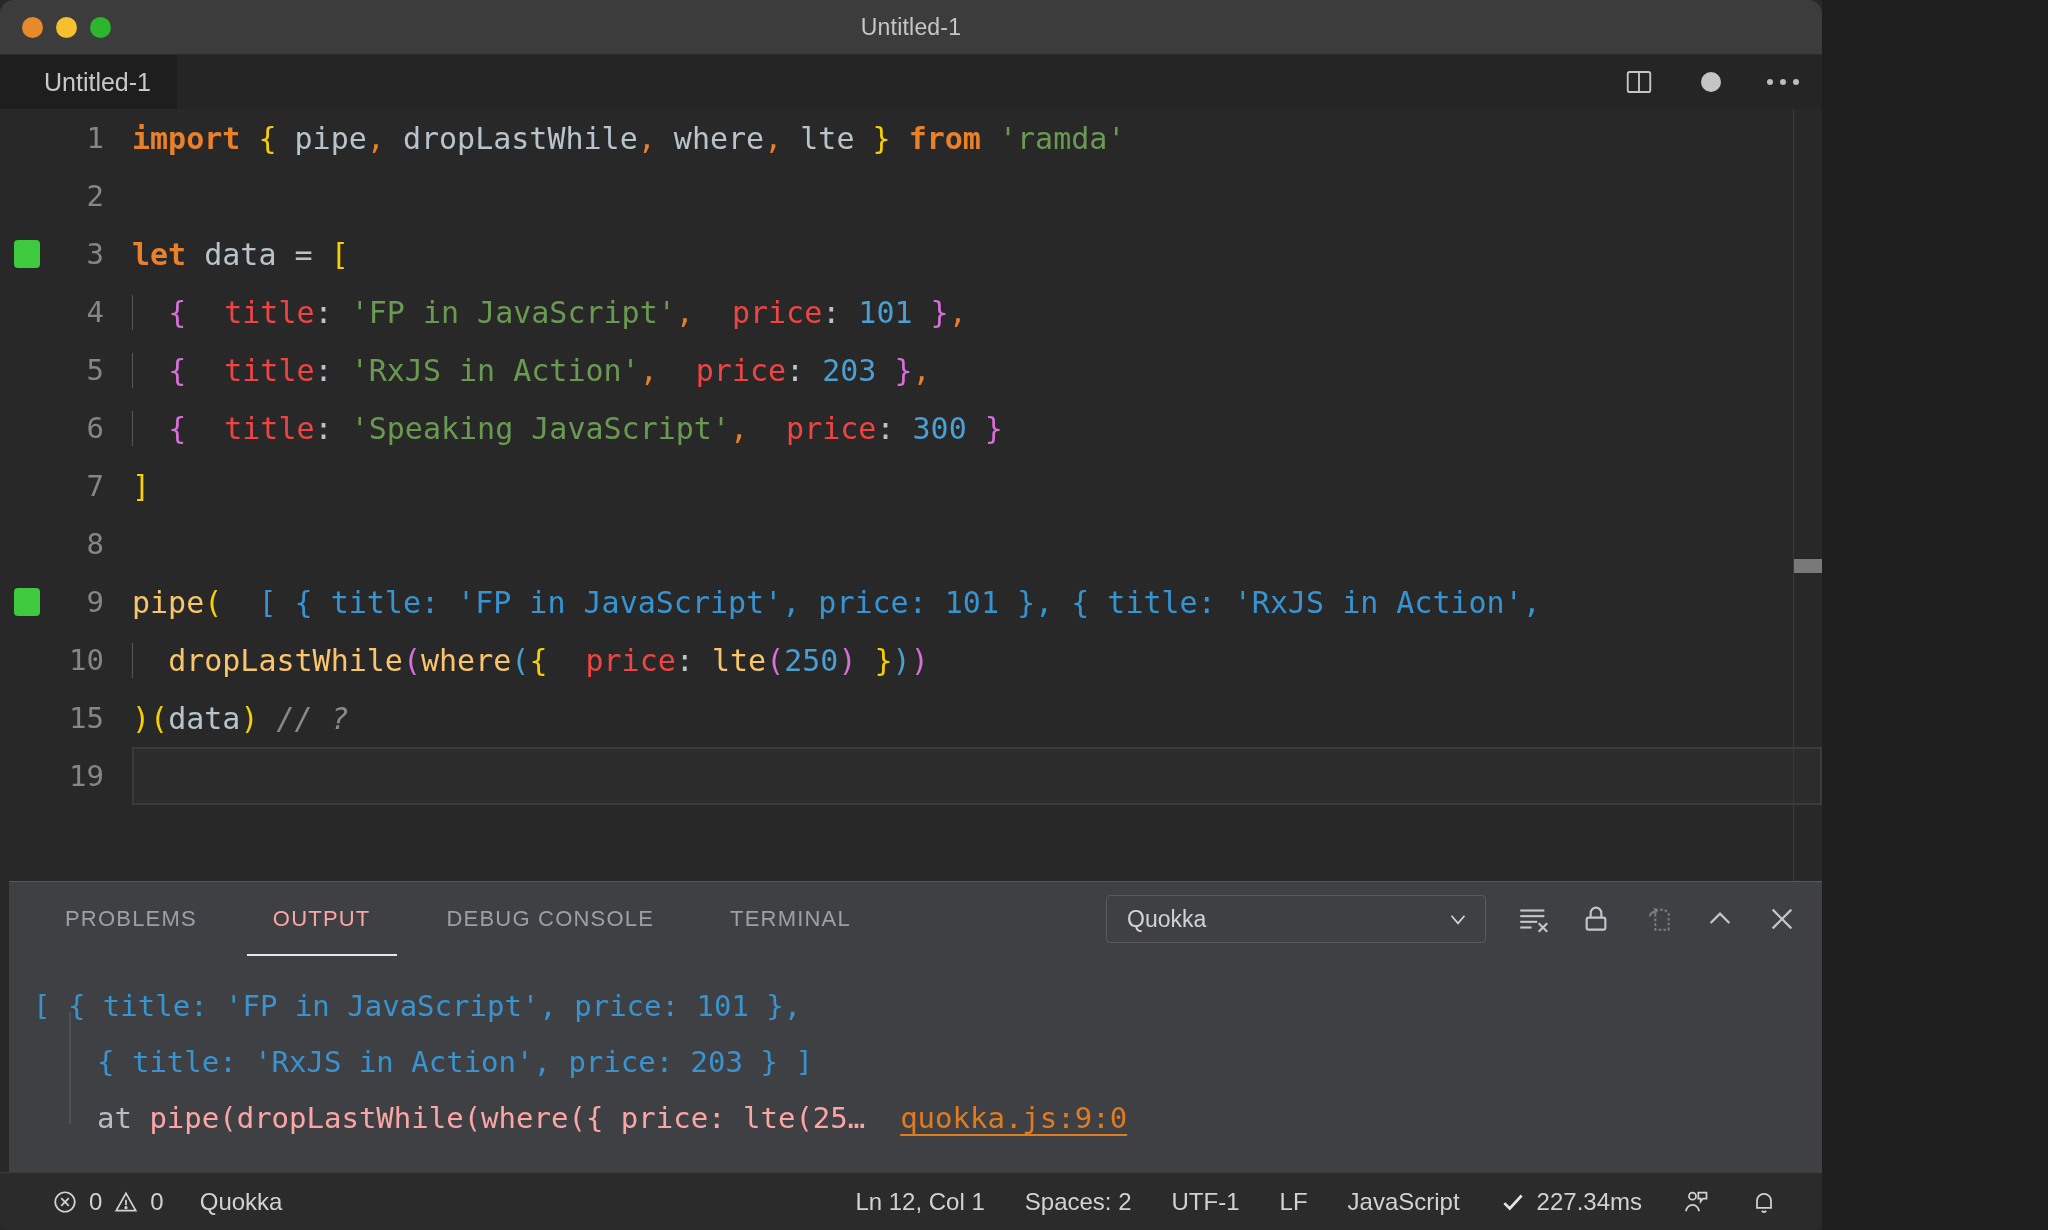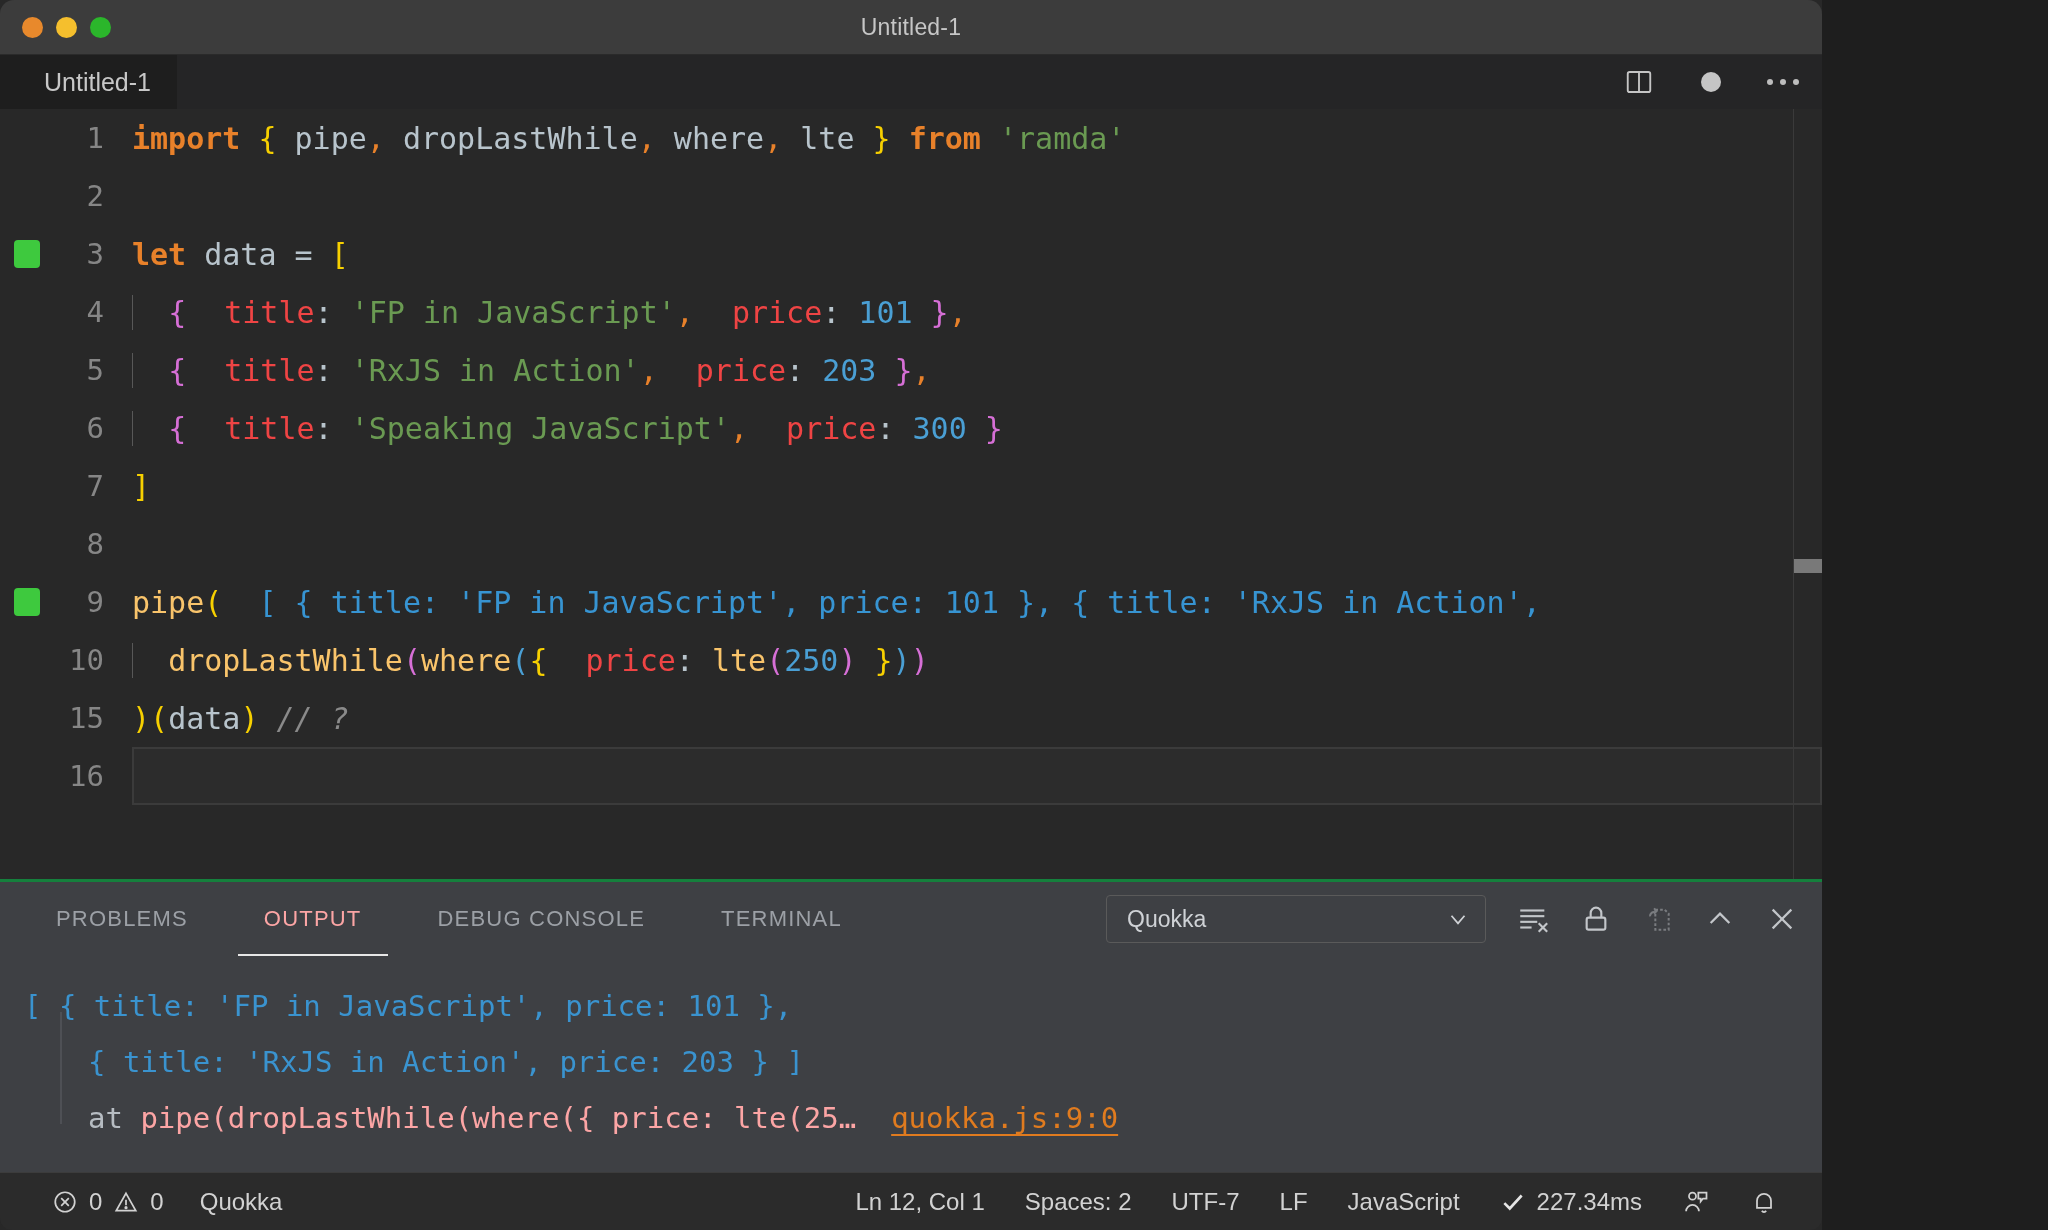--- a/index.html
+++ b/index.html
@@ -122,22 +122,22 @@
   }
   .overview-line {
     position: absolute; right: 28px; top: 0; bottom: 0; width: 1px;
     background: #3a3a3a;
   }
 
   
   .panel {
     flex: 0 0 auto;
     background: #3e4044;
-    border-top: 3px solid #15803d;
-    display: flex; flex-direction: column;
+    border-top: 1px solid #15803d;
+    display: flex; flex-direction: column; margin-left: 9px;
   }
   .panel-header {
     height: 74px; flex: 0 0 74px;
     display: flex; align-items: center;
     position: relative;
     background: #3e4044;
   }
   .panel-tabs { display: flex; align-items: center; height: 74px; }
   .ptab {
     height: 74px; display: flex; align-items: center;
@@ -246,21 +246,21 @@
         <div class="code-line"><span class="lineno">2</span><span class="linetext"></span></div>
         <div class="code-line"><span class="gutter-mark"></span><span class="lineno">3</span><span class="linetext"><span class="c-kw">let</span><span class="c-plain"> data </span><span class="c-plain">=</span><span class="c-plain"> </span><span class="c-brc">[</span></span></div>
         <div class="code-line"><span class="lineno">4</span><span class="linetext"><span class="indent-guide"></span><span class="c-plain">  </span><span class="c-brc2">{</span><span class="c-plain"> </span><span class="c-prop">title</span><span class="c-plain">:</span><span class="c-plain"> </span><span class="c-str">'FP in JavaScript'</span><span class="c-punc">,</span><span class="c-plain"> </span><span class="c-prop">price</span><span class="c-plain">:</span><span class="c-plain"> </span><span class="c-num">101</span><span class="c-plain"> </span><span class="c-brc2">}</span><span class="c-punc">,</span></span></div>
         <div class="code-line"><span class="lineno">5</span><span class="linetext"><span class="indent-guide"></span><span class="c-plain">  </span><span class="c-brc2">{</span><span class="c-plain"> </span><span class="c-prop">title</span><span class="c-plain">:</span><span class="c-plain"> </span><span class="c-str">'RxJS in Action'</span><span class="c-punc">,</span><span class="c-plain"> </span><span class="c-prop">price</span><span class="c-plain">:</span><span class="c-plain"> </span><span class="c-num">203</span><span class="c-plain"> </span><span class="c-brc2">}</span><span class="c-punc">,</span></span></div>
         <div class="code-line"><span class="lineno">6</span><span class="linetext"><span class="indent-guide"></span><span class="c-plain">  </span><span class="c-brc2">{</span><span class="c-plain"> </span><span class="c-prop">title</span><span class="c-plain">:</span><span class="c-plain"> </span><span class="c-str">'Speaking JavaScript'</span><span class="c-punc">,</span><span class="c-plain"> </span><span class="c-prop">price</span><span class="c-plain">:</span><span class="c-plain"> </span><span class="c-num">300</span><span class="c-plain"> </span><span class="c-brc2">}</span></span></div>
         <div class="code-line"><span class="lineno">7</span><span class="linetext"><span class="c-brc">]</span></span></div>
         <div class="code-line"><span class="lineno">8</span><span class="linetext"></span></div>
         <div class="code-line"><span class="gutter-mark"></span><span class="lineno">9</span><span class="linetext"><span class="c-fn">pipe</span><span class="c-brc">(</span><span class="c-inline">  [ { title: 'FP in JavaScript', price: 101 }, { title: 'RxJS in Action',</span></span></div>
         <div class="code-line"><span class="lineno">10</span><span class="linetext"><span class="indent-guide"></span><span class="c-plain">  </span><span class="c-fn">dropLastWhile</span><span class="c-brc2">(</span><span class="c-fn">where</span><span class="c-num">(</span><span class="c-brc">{</span><span class="c-plain"> </span><span class="c-prop">price</span><span class="c-plain">:</span><span class="c-plain"> </span><span class="c-fn">lte</span><span class="c-brc2">(</span><span class="c-num">250</span><span class="c-brc2">)</span><span class="c-plain"> </span><span class="c-brc">}</span><span class="c-num">)</span><span class="c-brc2">)</span></span></div>
         <div class="code-line"><span class="lineno">15</span><span class="linetext"><span class="c-brc">)</span><span class="c-brc">(</span><span class="c-plain">data</span><span class="c-brc">)</span><span class="c-plain"> </span><span class="c-com">// ?</span></span></div>
-        <div class="code-line current"><span class="lineno">16</span><span class="linetext-wrap"></span><span class="linetext"></span></div>
+        <div class="code-line current"><span class="lineno">19</span><span class="linetext-wrap"></span><span class="linetext"></span></div>
       </div>
     <div class="overview-line"></div>
     <div class="scrollbar-v">
       <div class="scroll-thumb"></div>
     </div>
   </div>
 
   <div class="panel">
     <div class="panel-header">
       <div class="panel-tabs" id="panel-tabs">
@@ -365,21 +365,21 @@
     </div>
 
     <div class="sb-right">
       <div class="sb-item">
         <span>Ln 12, Col 1</span>
       </div>
       <div class="sb-item">
         <span>Spaces: 2</span>
       </div>
       <div class="sb-item">
-        <span>UTF-7</span>
+        <span>UTF-1</span>
       </div>
       <div class="sb-item">
         <span>LF</span>
       </div>
       <div class="sb-item">
         <span>JavaScript</span>
       </div>
       <div class="sb-item">
         <span>
           <svg width="26" height="26" viewBox="0 0 24 24" fill="none" stroke="#e6e6e6" stroke-width="2.4">

